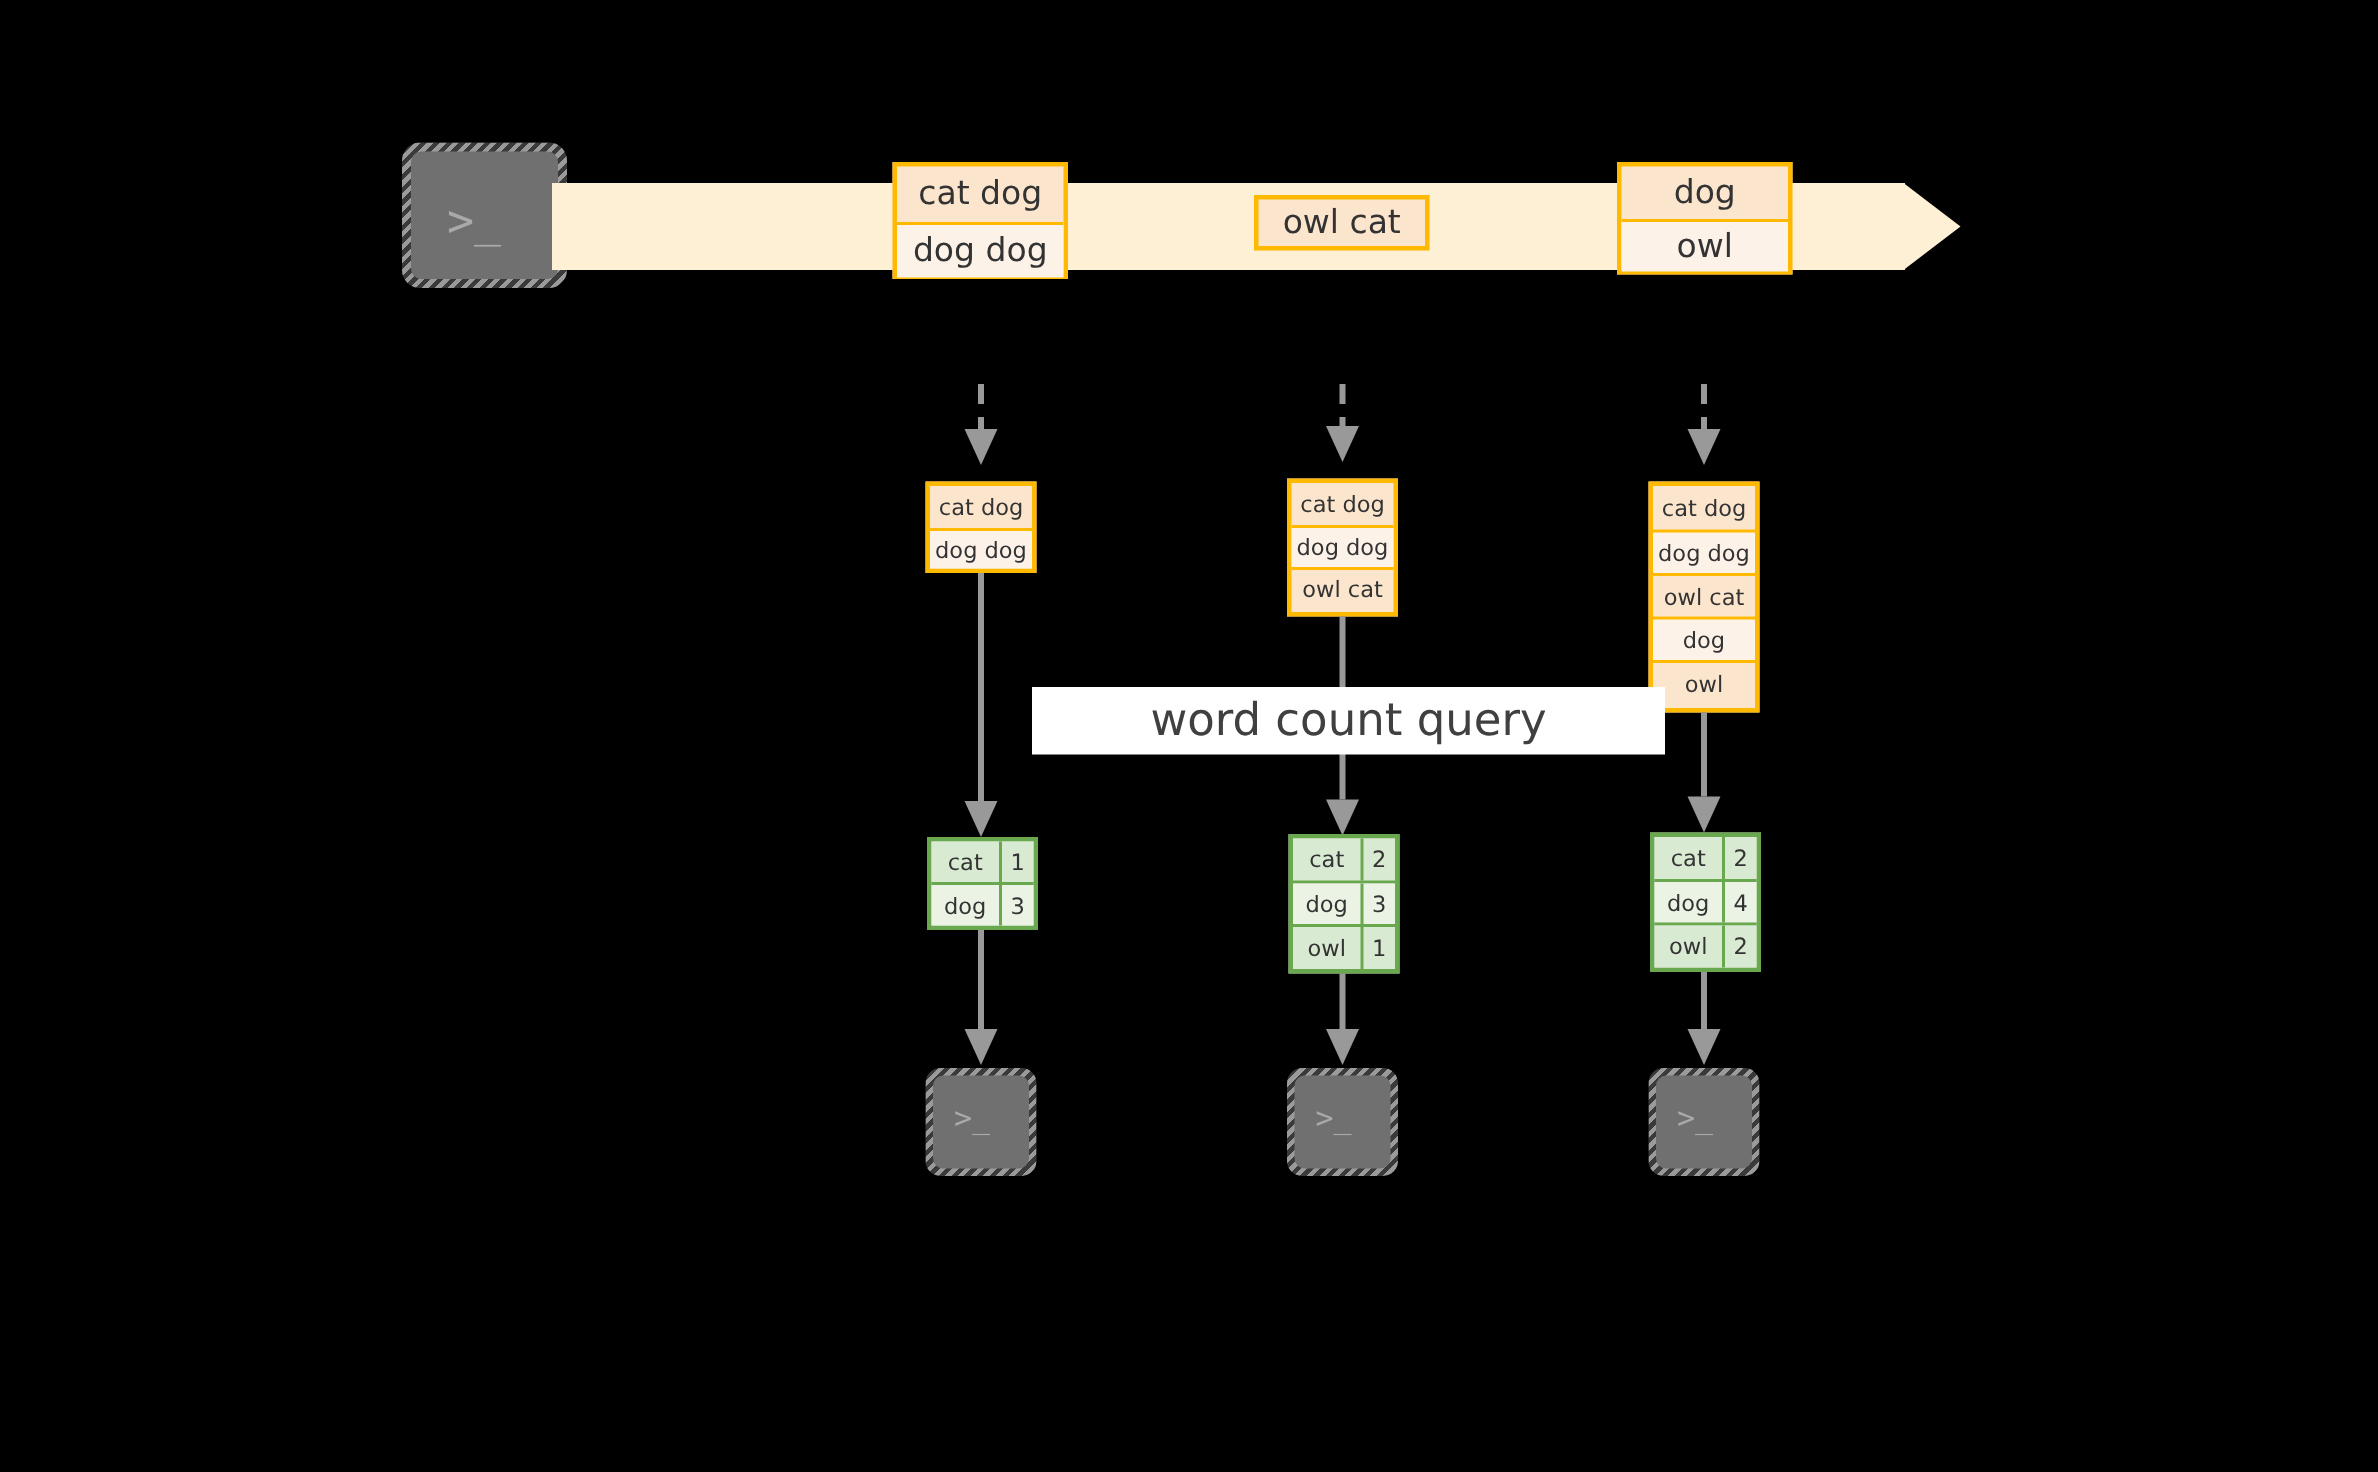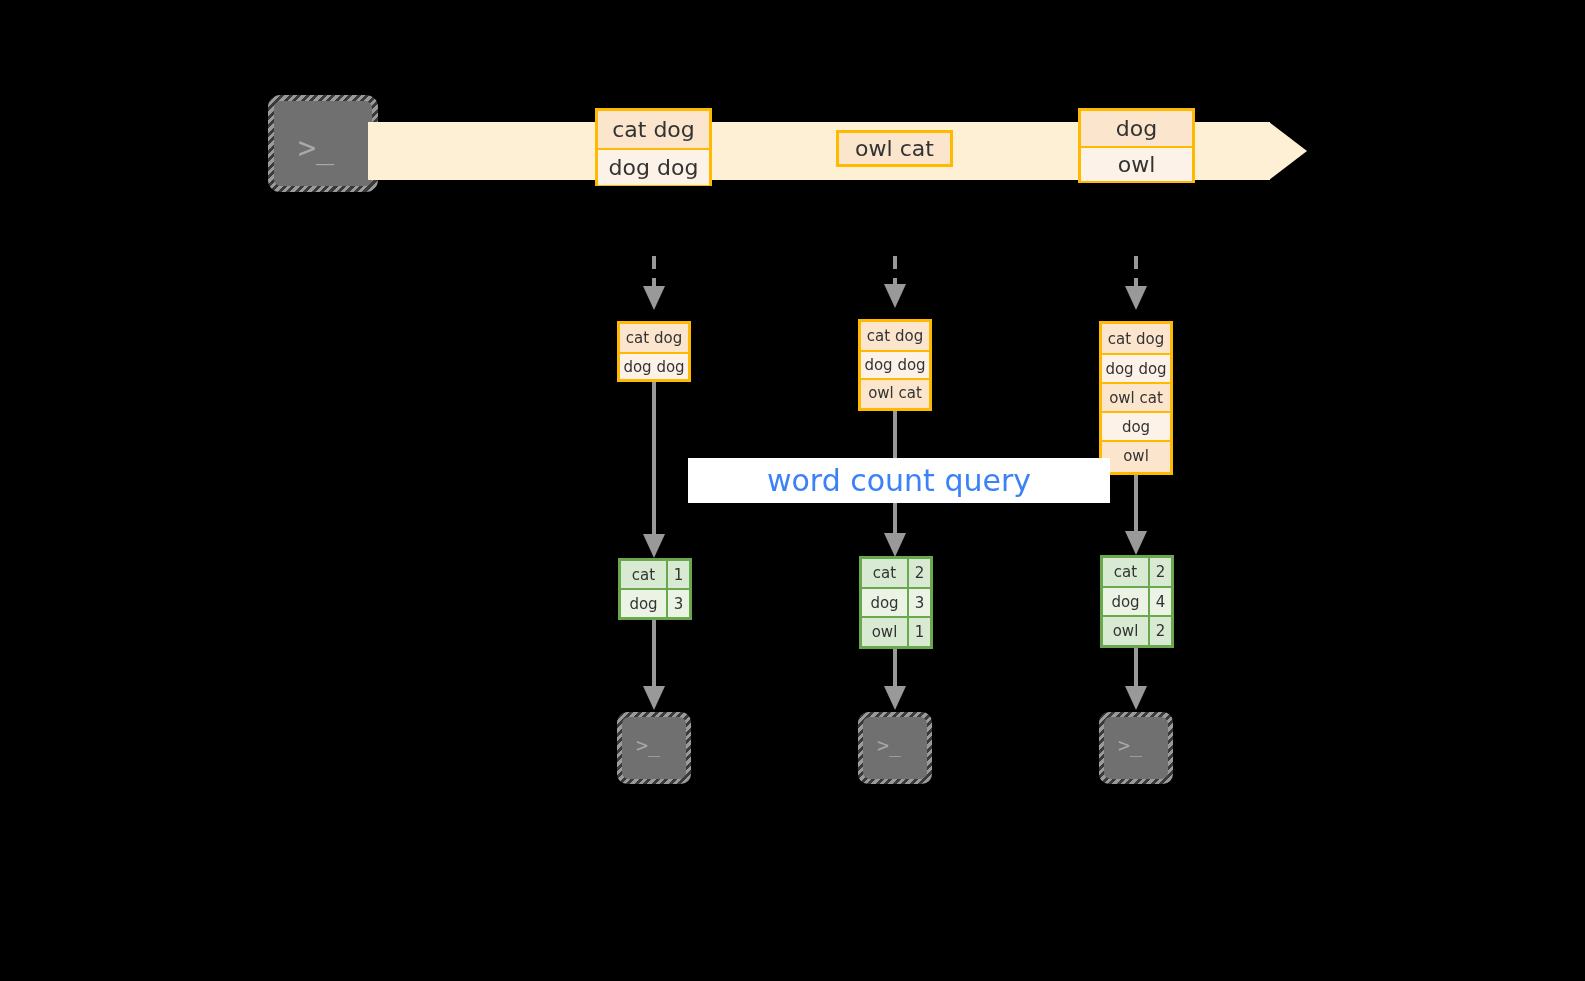--- a/index.html
+++ b/index.html
@@ -123,21 +123,21 @@
 
   
   .banner {
     position: absolute;
     background: #ffffff;
     display: flex;
     align-items: center;
     justify-content: center;
   }
   .banner .txt {
-    color: #3b82f6;
+    color: #404040;
     font-size: 30px;
     white-space: nowrap;
   }
 </style>
 </head>
 <body>
 
 <div id="canvas">
 
   <div class="terminal" style="left:268px; top:95px; width:110px; height:97px;">

